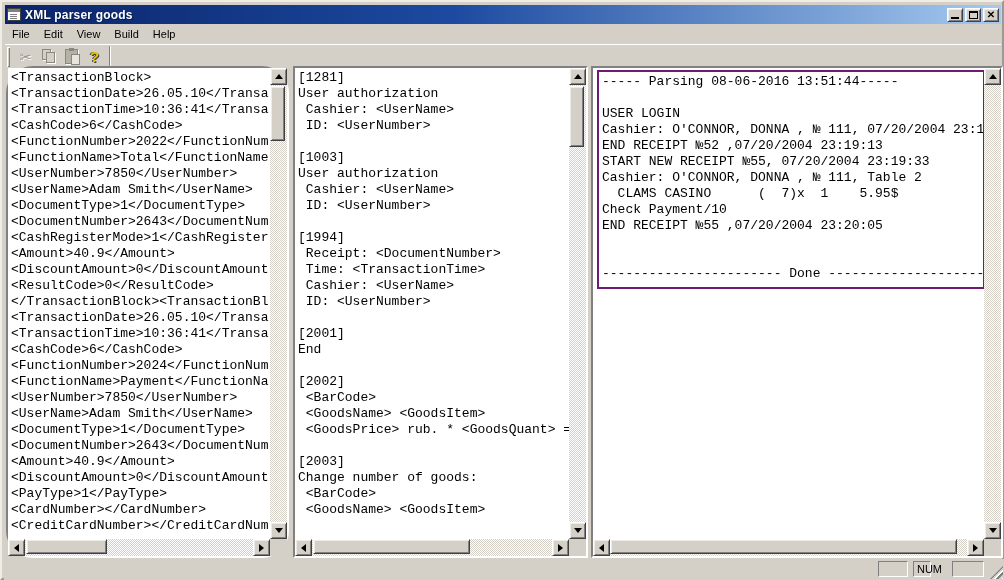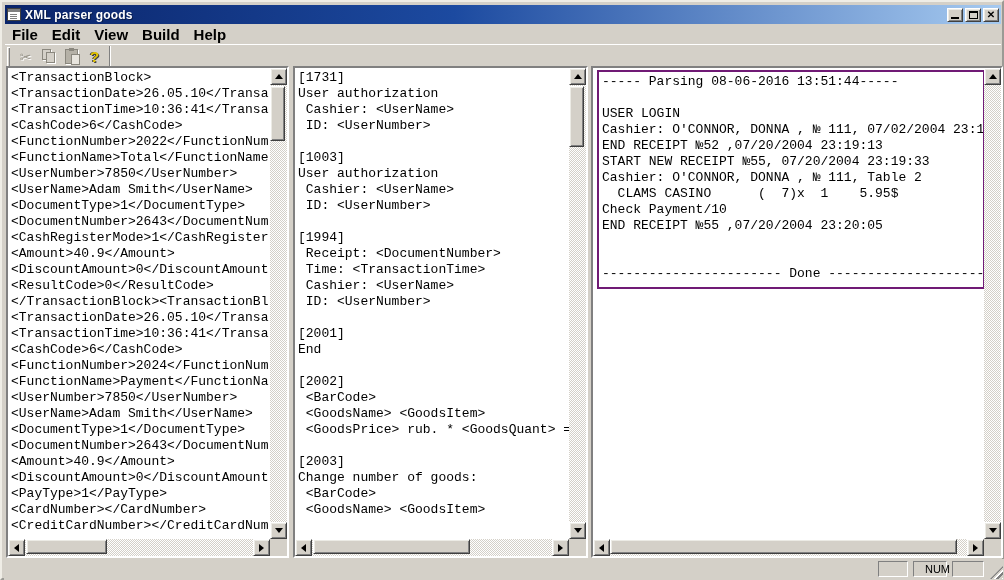--- a/index.html
+++ b/index.html
@@ -24,21 +24,21 @@
              border:1px solid; border-color:#fff #404040 #404040 #fff;
              box-shadow:inset 1px 1px 0 #ecebe5, inset -1px -1px 0 #808080;
              display:flex; align-items:center; justify-content:center; }
   .glyph-min { width:8px; height:2px; background:#000; margin-top:7px; }
   .glyph-max { width:9px; height:8px; border:1px solid #000; border-top:2px solid #000; }
   .glyph-close { font-size:10px; font-weight:bold; color:#000; line-height:10px; }
 
   
   .menubar { position:absolute; left:3px; top:23px; width:996px; height:19px;
              display:flex; align-items:center; }
-  .menu-item { font-size:15px; color:#000; padding:2px 7px 3px 7px; cursor:default;font-weight:bold; }
+  .menu-item { font-size:11px; color:#000; padding:2px 7px 3px 7px; cursor:default; }
 
   
   .toolbar { position:absolute; left:3px; top:42px; width:996px; height:24px;
              border-top:1px solid #fff; display:flex; align-items:center; }
   .tb-grip { width:3px; height:20px; margin:0 4px 0 2px;
              box-shadow:inset 1px 1px 0 #fff, inset -1px -1px 0 #808080; }
   .tb-btn { width:23px; height:22px; display:flex; align-items:center; justify-content:center;
             position:relative; }
   .ic-cut { font-size:14px; color:#9a968c; text-shadow:1px 1px 0 #fff; line-height:14px; }
   .ic-copy { position:relative; width:16px; height:15px; }
@@ -54,21 +54,21 @@
               background:#e8e5de; border:1px solid #8a877e; }
   .ic-help { font-size:15px; font-weight:bold; color:#e3c500; line-height:15px;
              text-shadow:-1px 0 0 #404040, 1px 1px 0 #404040; }
   .tb-sep { width:2px; height:22px; margin-left:3px;
             border-left:1px solid #808080; border-right:1px solid #fff; }
 
   
   .panel { position:absolute; top:64px; height:492px; background:#fff;
            border:2px solid; border-color:#808080 #fff #fff #808080;
            display:grid; grid-template-columns:1fr 17px; grid-template-rows:1fr 17px; }
-  #panel-xml { left:4px; width:283px; }
+  #panel-xml { left:4px; width:283px;border-radius:27px; }
   #panel-templates { left:291px; width:295px; }
   #panel-output { left:589px; width:412px; }
   .ptext { overflow:hidden; padding:2px 0 0 3px; background:#fff; }
   .tline { height:16px; white-space:pre; overflow:hidden;
            font-family:"Liberation Mono", monospace; font-size:13px; line-height:16px; color:#000; }
   .output-box { margin-left:1px; width:388px; height:219px; border:2px solid #701a75;
                 padding:2px 0 3px 3px; overflow:hidden; background:#fff; }
 
   
   .vscroll { display:flex; flex-direction:column; width:17px; }
@@ -103,21 +103,21 @@
   #hthumb-output { left:0; width:347px; }
 
   
   .statusbar { position:absolute; left:2px; top:557px; width:1000px; height:21px;
                background:#d4d0c8; font-size:11px; }
   .status-ready { position:absolute; left:7px; top:4px; color:#000;margin-top:48px; }
   .status-box { position:absolute; top:2px; height:16px;
                 border:1px solid; border-color:#808080 #fff #fff #808080;
                 display:flex; align-items:center; justify-content:center; font-size:11px; }
   #sb-box1 { left:874px; width:30px; }
-  #sb-box2 { left:909px; width:34px;padding-left:15px; }
+  #sb-box2 { left:909px; width:18px;padding-left:15px; }
   #sb-box3 { left:948px; width:32px; }
   .resize-grip { position:absolute; right:1px; bottom:1px; width:13px; height:13px;
      background:repeating-linear-gradient(135deg, transparent 0 2px, #fff 2px 3px, #808080 3px 5px);
      clip-path:polygon(100% 0, 100% 100%, 0 100%); }
 </style>
 </head>
 <body>
 
 <div id="window">
 
@@ -220,21 +220,21 @@
       <div class="sb-btn">
           <div class="arr arr-right"></div>
         </div>
     </div>
     <div class="corner"></div>
   </div>
 
   <div class="panel" id="panel-templates">
     <div class="ptext">
 
-    <div class="tline">[1731]</div>
+    <div class="tline">[1281]</div>
         <div class="tline">User authorization</div>
         <div class="tline"> Cashier: &lt;UserName&gt;</div>
         <div class="tline"> ID: &lt;UserNumber&gt;</div>
         <div class="tline">&nbsp;</div>
         <div class="tline">[1003]</div>
         <div class="tline">User authorization</div>
         <div class="tline"> Cashier: &lt;UserName&gt;</div>
         <div class="tline"> ID: &lt;UserNumber&gt;</div>
         <div class="tline">&nbsp;</div>
         <div class="tline">[1994]</div>
@@ -281,21 +281,21 @@
     <div class="corner"></div>
   </div>
 
   <div class="panel" id="panel-output">
     <div class="ptext">
       <div class="output-box">
 
       <div class="tline">----- Parsing 08-06-2016 13:51:44-----</div>
           <div class="tline">&nbsp;</div>
           <div class="tline">USER LOGIN</div>
-          <div class="tline">Cashier: O'CONNOR, DONNA , № 111, 07/02/2004 23:1</div>
+          <div class="tline">Cashier: O'CONNOR, DONNA , № 111, 07/20/2004 23:1</div>
           <div class="tline">END RECEIPT №52 ,07/20/2004 23:19:13</div>
           <div class="tline">START NEW RECEIPT №55, 07/20/2004 23:19:33</div>
           <div class="tline">Cashier: O'CONNOR, DONNA , № 111, Table 2</div>
           <div class="tline">  CLAMS CASINO      (  7)x  1    5.95$</div>
           <div class="tline">Check Payment/10</div>
           <div class="tline">END RECEIPT №55 ,07/20/2004 23:20:05</div>
           <div class="tline">&nbsp;</div>
           <div class="tline">&nbsp;</div>
           <div class="tline">----------------------- Done ----------------------</div>
         </div>

